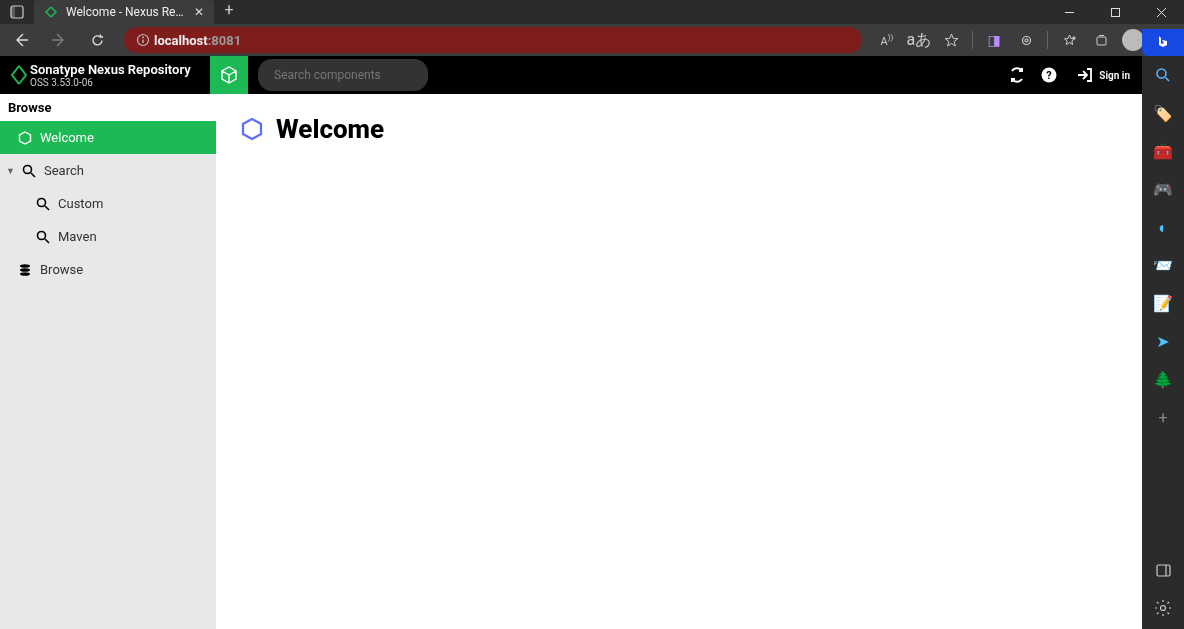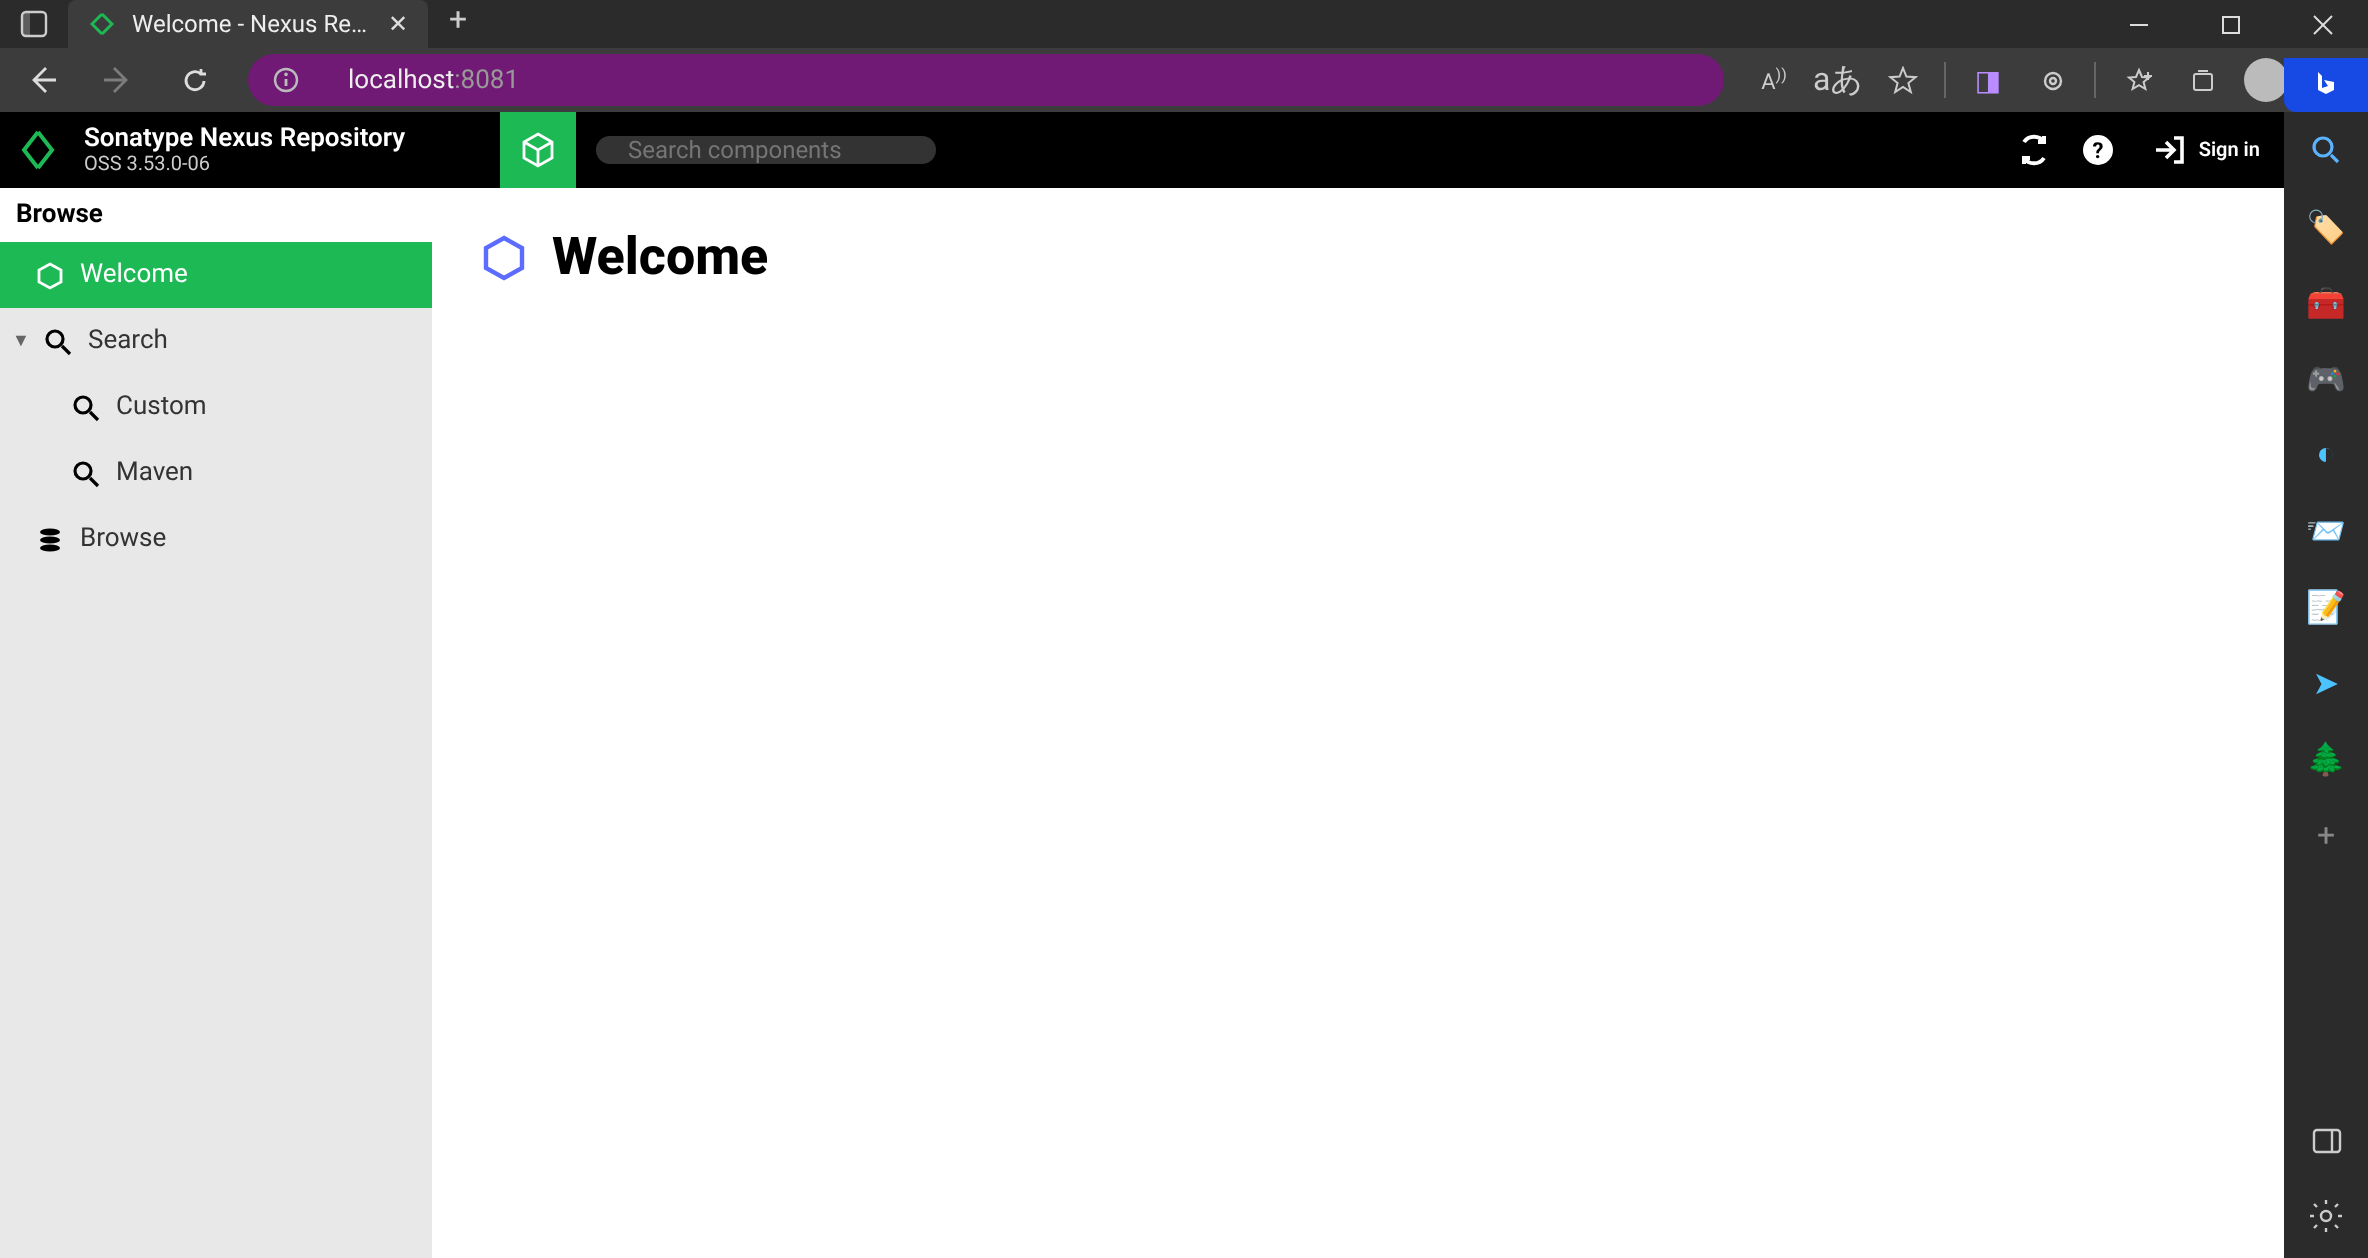--- a/index.html
+++ b/index.html
@@ -11,43 +11,43 @@
 .titlebar .tab { height:24px; background:#3c3c3c; display:flex; align-items:center; padding:0 10px; font-size:12px; border-top-left-radius:4px; border-top-right-radius:4px; gap:8px; max-width:180px; }
 .titlebar .tab .favicon { width:14px; height:14px; display:flex; align-items:center; justify-content:center; }
 .titlebar .tab .tab-title { white-space:nowrap; overflow:hidden; text-overflow:ellipsis; flex:1; color:#eee; }
 .titlebar .tab .close { font-size:12px; }
 .titlebar .newtab { width:30px; display:flex; align-items:center; justify-content:center; font-size:16px; color:#ccc; }
 .titlebar .spacer { flex:1; }
 .titlebar .winbtn { width:46px; height:24px; display:flex; align-items:center; justify-content:center; color:#ddd; font-size:12px; }
 
 .addrbar { height:32px; background:#3c3c3c; display:flex; align-items:center; color:#ddd; padding:0 4px; gap:4px; }
 .addrbar .navbtn { width:34px; height:28px; display:flex; align-items:center; justify-content:center; color:#ccc; font-size:14px; }
-.addrbar .url-field { flex:1; background:#701a75; border-radius:14px; height:26px; display:flex; align-items:center; padding:0 12px; gap:24px; font-size:13px; margin:0 6px; max-width:980px;}
+.addrbar .url-field { flex:1; background:#7f1d1d; border-radius:14px; height:26px; display:flex; align-items:center; padding:0 12px; gap:4px; font-size:13px; margin:0 6px; max-width:980px;font-weight:bold;}
 .addrbar .url-field .host { color:#eee; }
 .addrbar .url-field .port { color:#999; }
 .addrbar .right-icons { display:flex; align-items:center; gap:2px; }
 .addrbar .right-icons .ic { width:30px; height:28px; display:flex; align-items:center; justify-content:center; font-size:14px; color:#ccc; }
 .addrbar .avatar { width:22px; height:22px; border-radius:50%; background:#bbb; }
 .addrbar .divider { width:1px; height:18px; background:#666; margin:0 4px; }
 
 
 .app-shell { display:flex; height:calc(629px - 24px - 32px); }
 .content-col { flex:1; display:flex; flex-direction:column; }
 .browser-sidebar { width:42px; background:#2b2b2b; display:flex; flex-direction:column; align-items:center; padding-top:6px; gap:12px; }
 .browser-sidebar .sb-ic { width:26px; height:26px; display:flex; align-items:center; justify-content:center; font-size:16px; }
 .browser-sidebar .sb-bottom { margin-top:auto; margin-bottom:8px; display:flex; flex-direction:column; gap:12px; align-items:center;}
 
 
 .nexus-header { height:38px; background:#000; display:flex; align-items:center; color:#fff; }
-.nexus-logo-block { width:250px; display:flex; align-items:center; padding:0 8px; gap:12px; }
+.nexus-logo-block { width:210px; display:flex; align-items:center; padding:0 8px; gap:0; }
 .nexus-logo-block .logo { width:22px; height:22px; }
 .nexus-logo-block .txt .name { font-size:13px; font-weight:600; }
 .nexus-logo-block .txt .ver { font-size:10px; color:#ccc; }
 .nexus-cube { width:38px; height:38px; background:#1db954; display:flex; align-items:center; justify-content:center; }
-.nexus-search { margin-left:10px; background:#333; border-radius:14px; height:14px; width:170px; display:flex; align-items:center; padding:0 10px; gap:6px; font-size:12px; color:#888; }
+.nexus-search { margin-left:10px; background:#333; border-radius:14px; height:32px; width:170px; display:flex; align-items:center; padding:0 10px; gap:6px; font-size:12px; color:#888; }
 .nexus-search input { background:transparent; border:none; outline:none; color:#ccc; font-size:12px; flex:1; }
 .nexus-header .hspacer { flex:1; }
 .nexus-header .hbtn { width:32px; height:38px; display:flex; align-items:center; justify-content:center; font-size:16px; }
 .nexus-header .signin { display:flex; align-items:center; gap:6px; font-size:10px; font-weight:600; padding:0 12px; }
 
 
 .nexus-body { flex:1; display:flex; background:#e8e8e8; }
 .nexus-side { width:216px; background:#e8e8e8; font-size:13px; }
 .nexus-side .section-hdr { background:#fff; color:#000; font-weight:700; padding:6px 8px; font-size:13px; }
 .nexus-side .item { display:flex; align-items:center; gap:8px; padding:9px 8px 9px 18px; color:#333; cursor:pointer; }

